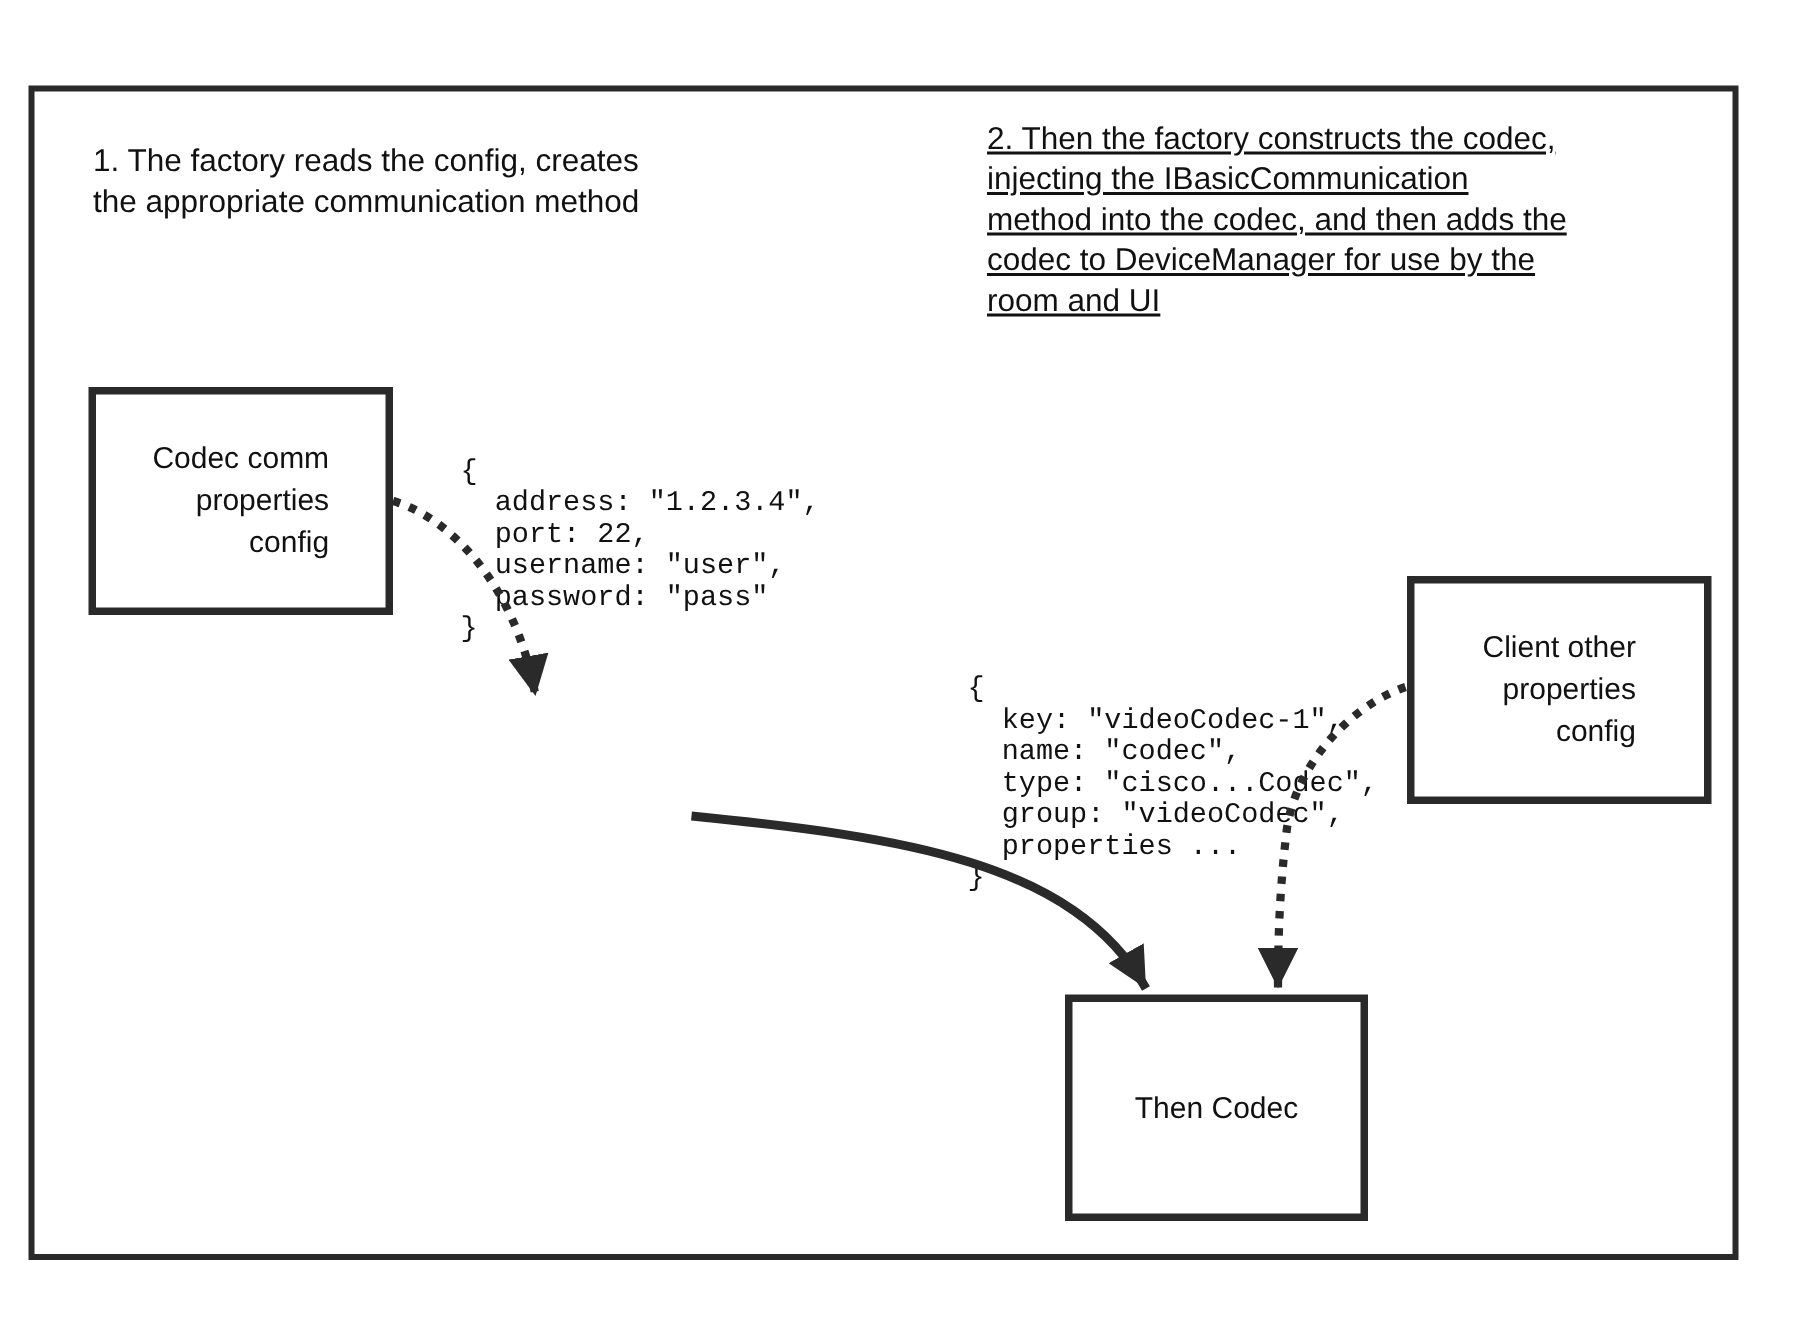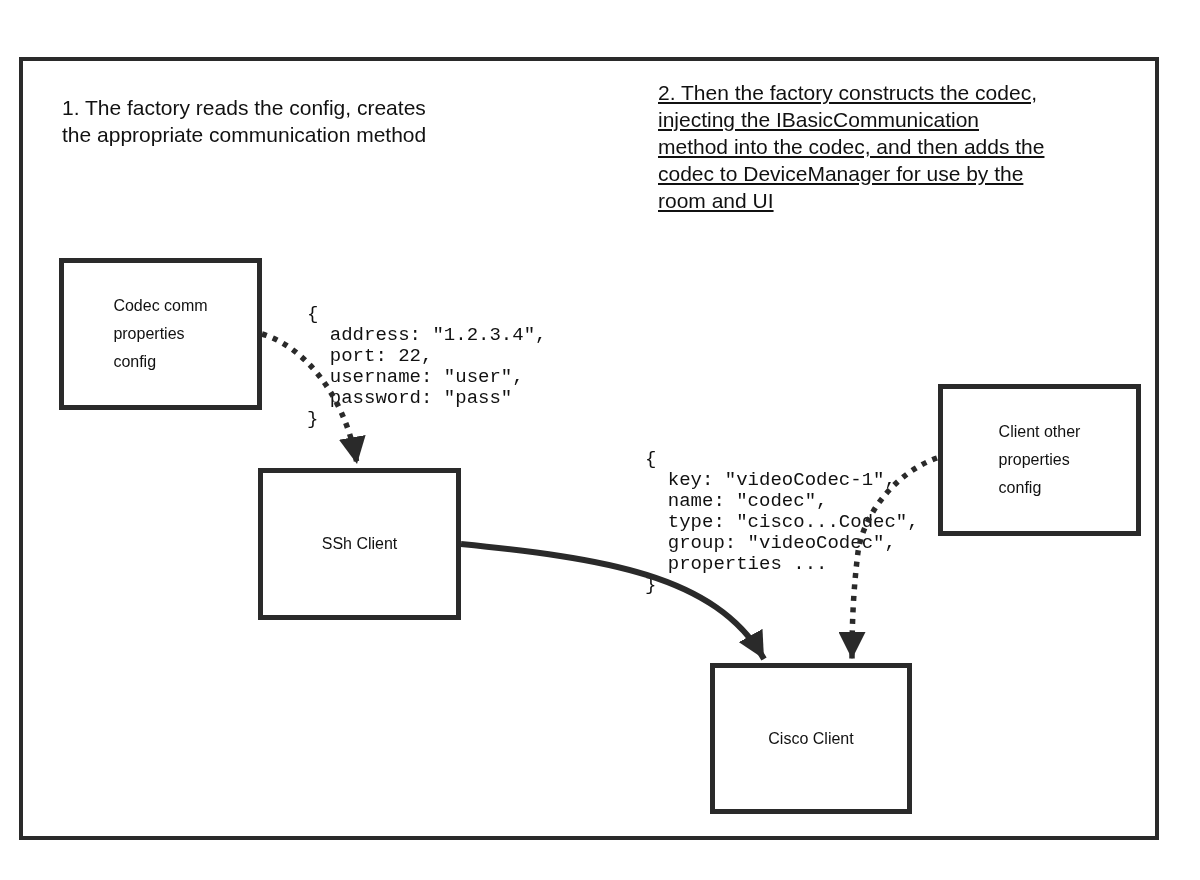--- a/index.html
+++ b/index.html
@@ -39,23 +39,23 @@
   .note-endpoint { left: 943px; top: 685px; }
   .node {
     position: absolute;
     border: 5px solid var(--line);
     background: var(--background);
     display: flex;
     align-items: center;
     justify-content: center;
   }
   .node .label {
-    font-size: 16px;
+    font-size: 20px;
     line-height: 28px;
-    text-align: left;
+    text-align: right;
     white-space: pre-line;
     color: var(--text);
   }
   .node-codec-comm { left: 59px;  top: 258px; width: 203px; height: 152px; }
   .node-ssh        { left: 258px; top: 468px; width: 203px; height: 152px; }
   .node-other      { left: 938px; top: 384px; width: 203px; height: 152px; }
   .node-cisco      { left: 710px; top: 663px; width: 202px; height: 151px; }
   .code {
     position: absolute;
     font-family: "Liberation Mono", "DejaVu Sans Mono", monospace;
@@ -122,27 +122,24 @@
     <path class="arrow solid" d="M 461 544 C 600 558, 716 574, 764 659" marker-end="url(#arrowhead)"></path>
     <path class="arrow dotted" d="M 937 458 C 897 472, 864 512, 858 552 C 854 585, 852 615, 852 659" marker-end="url(#arrowhead)"></path>
   </svg>
 
   <div class="node node-codec-comm">
     <div class="label">Codec comm
 properties
 config</div>
   </div>
 
-  <div class="node node-ssh">
-    <div class="label">SSh Client</div>
-  </div>
 
   <div class="node node-other">
     <div class="label">Client other
 properties
 config</div>
   </div>
 
   <div class="node node-cisco">
-    <div class="label">Cisco Client</div>
+    <div class="label">Then Codec</div>
   </div>
 
 </div>
 
 </body></html>

